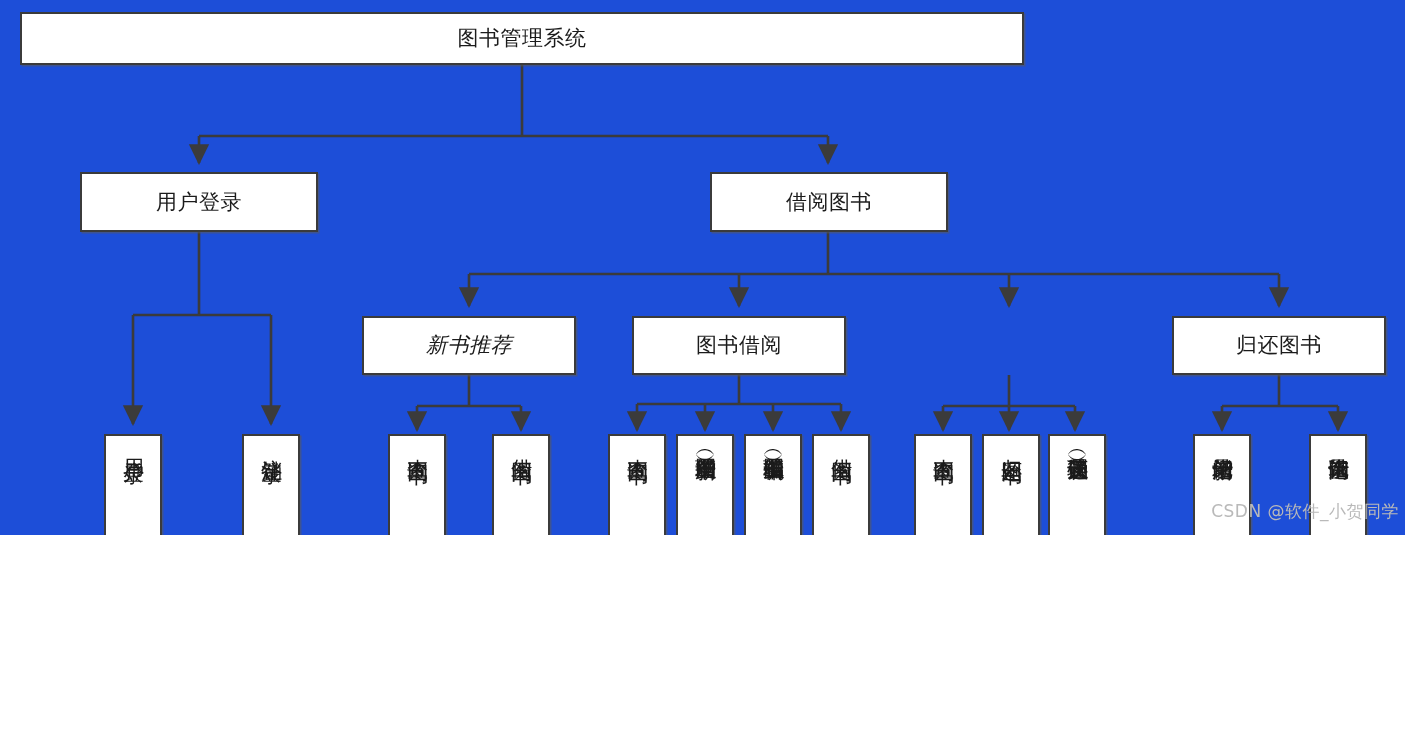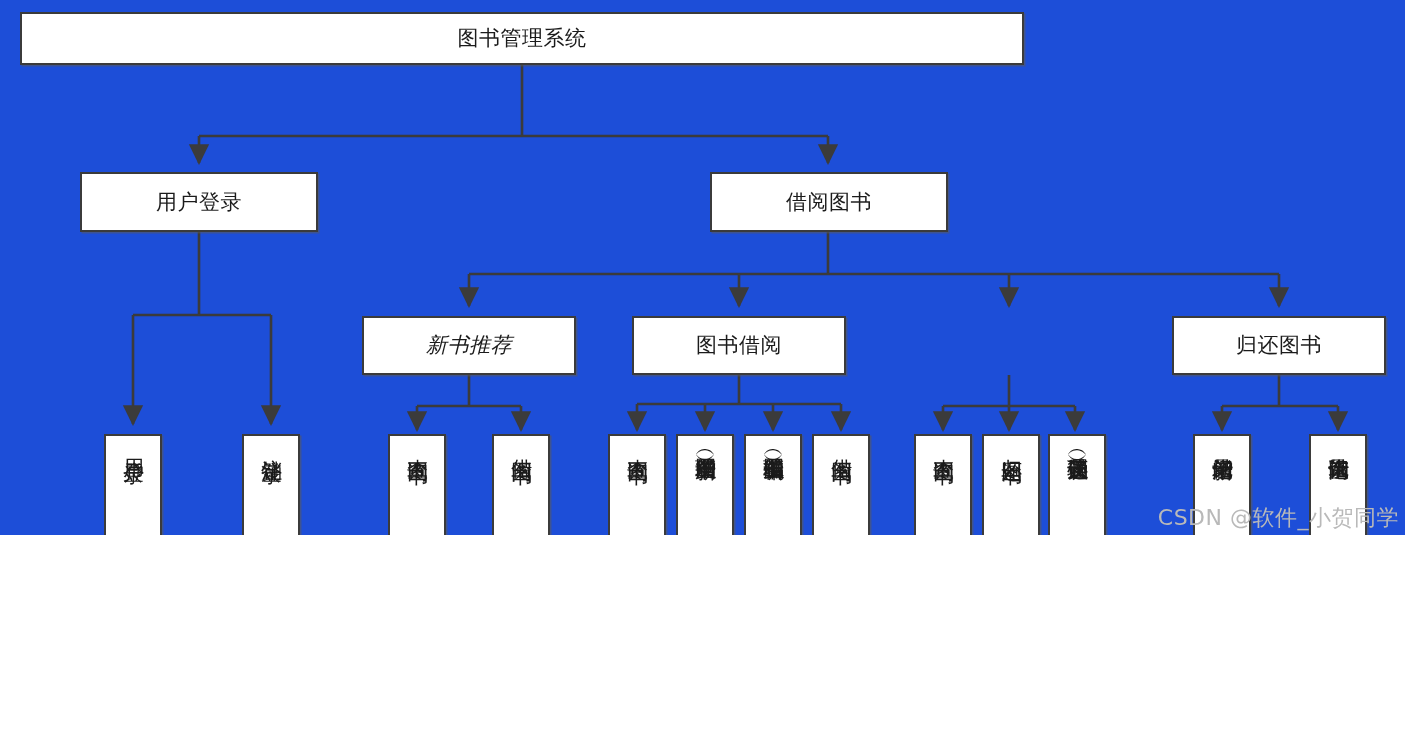--- a/index.html
+++ b/index.html
@@ -57,22 +57,22 @@
     white-space: normal;
     max-height: 100%;
   }
   .node.leaf.tall-text .node-label {
     line-height: 1.22;
     letter-spacing: 0px;
   }
   #watermark {
     position: absolute;
     right: 6px;
-    bottom: 2px;
-    font-size: 22px;
+    bottom: 12px;
+    font-size: 17px;
     color: #b9b9b9;
     letter-spacing: 0.5px;
     white-space: nowrap;
     user-select: none;
   }
 </style>
 </head>
 <body>
 
 <div id="diagram-root">

